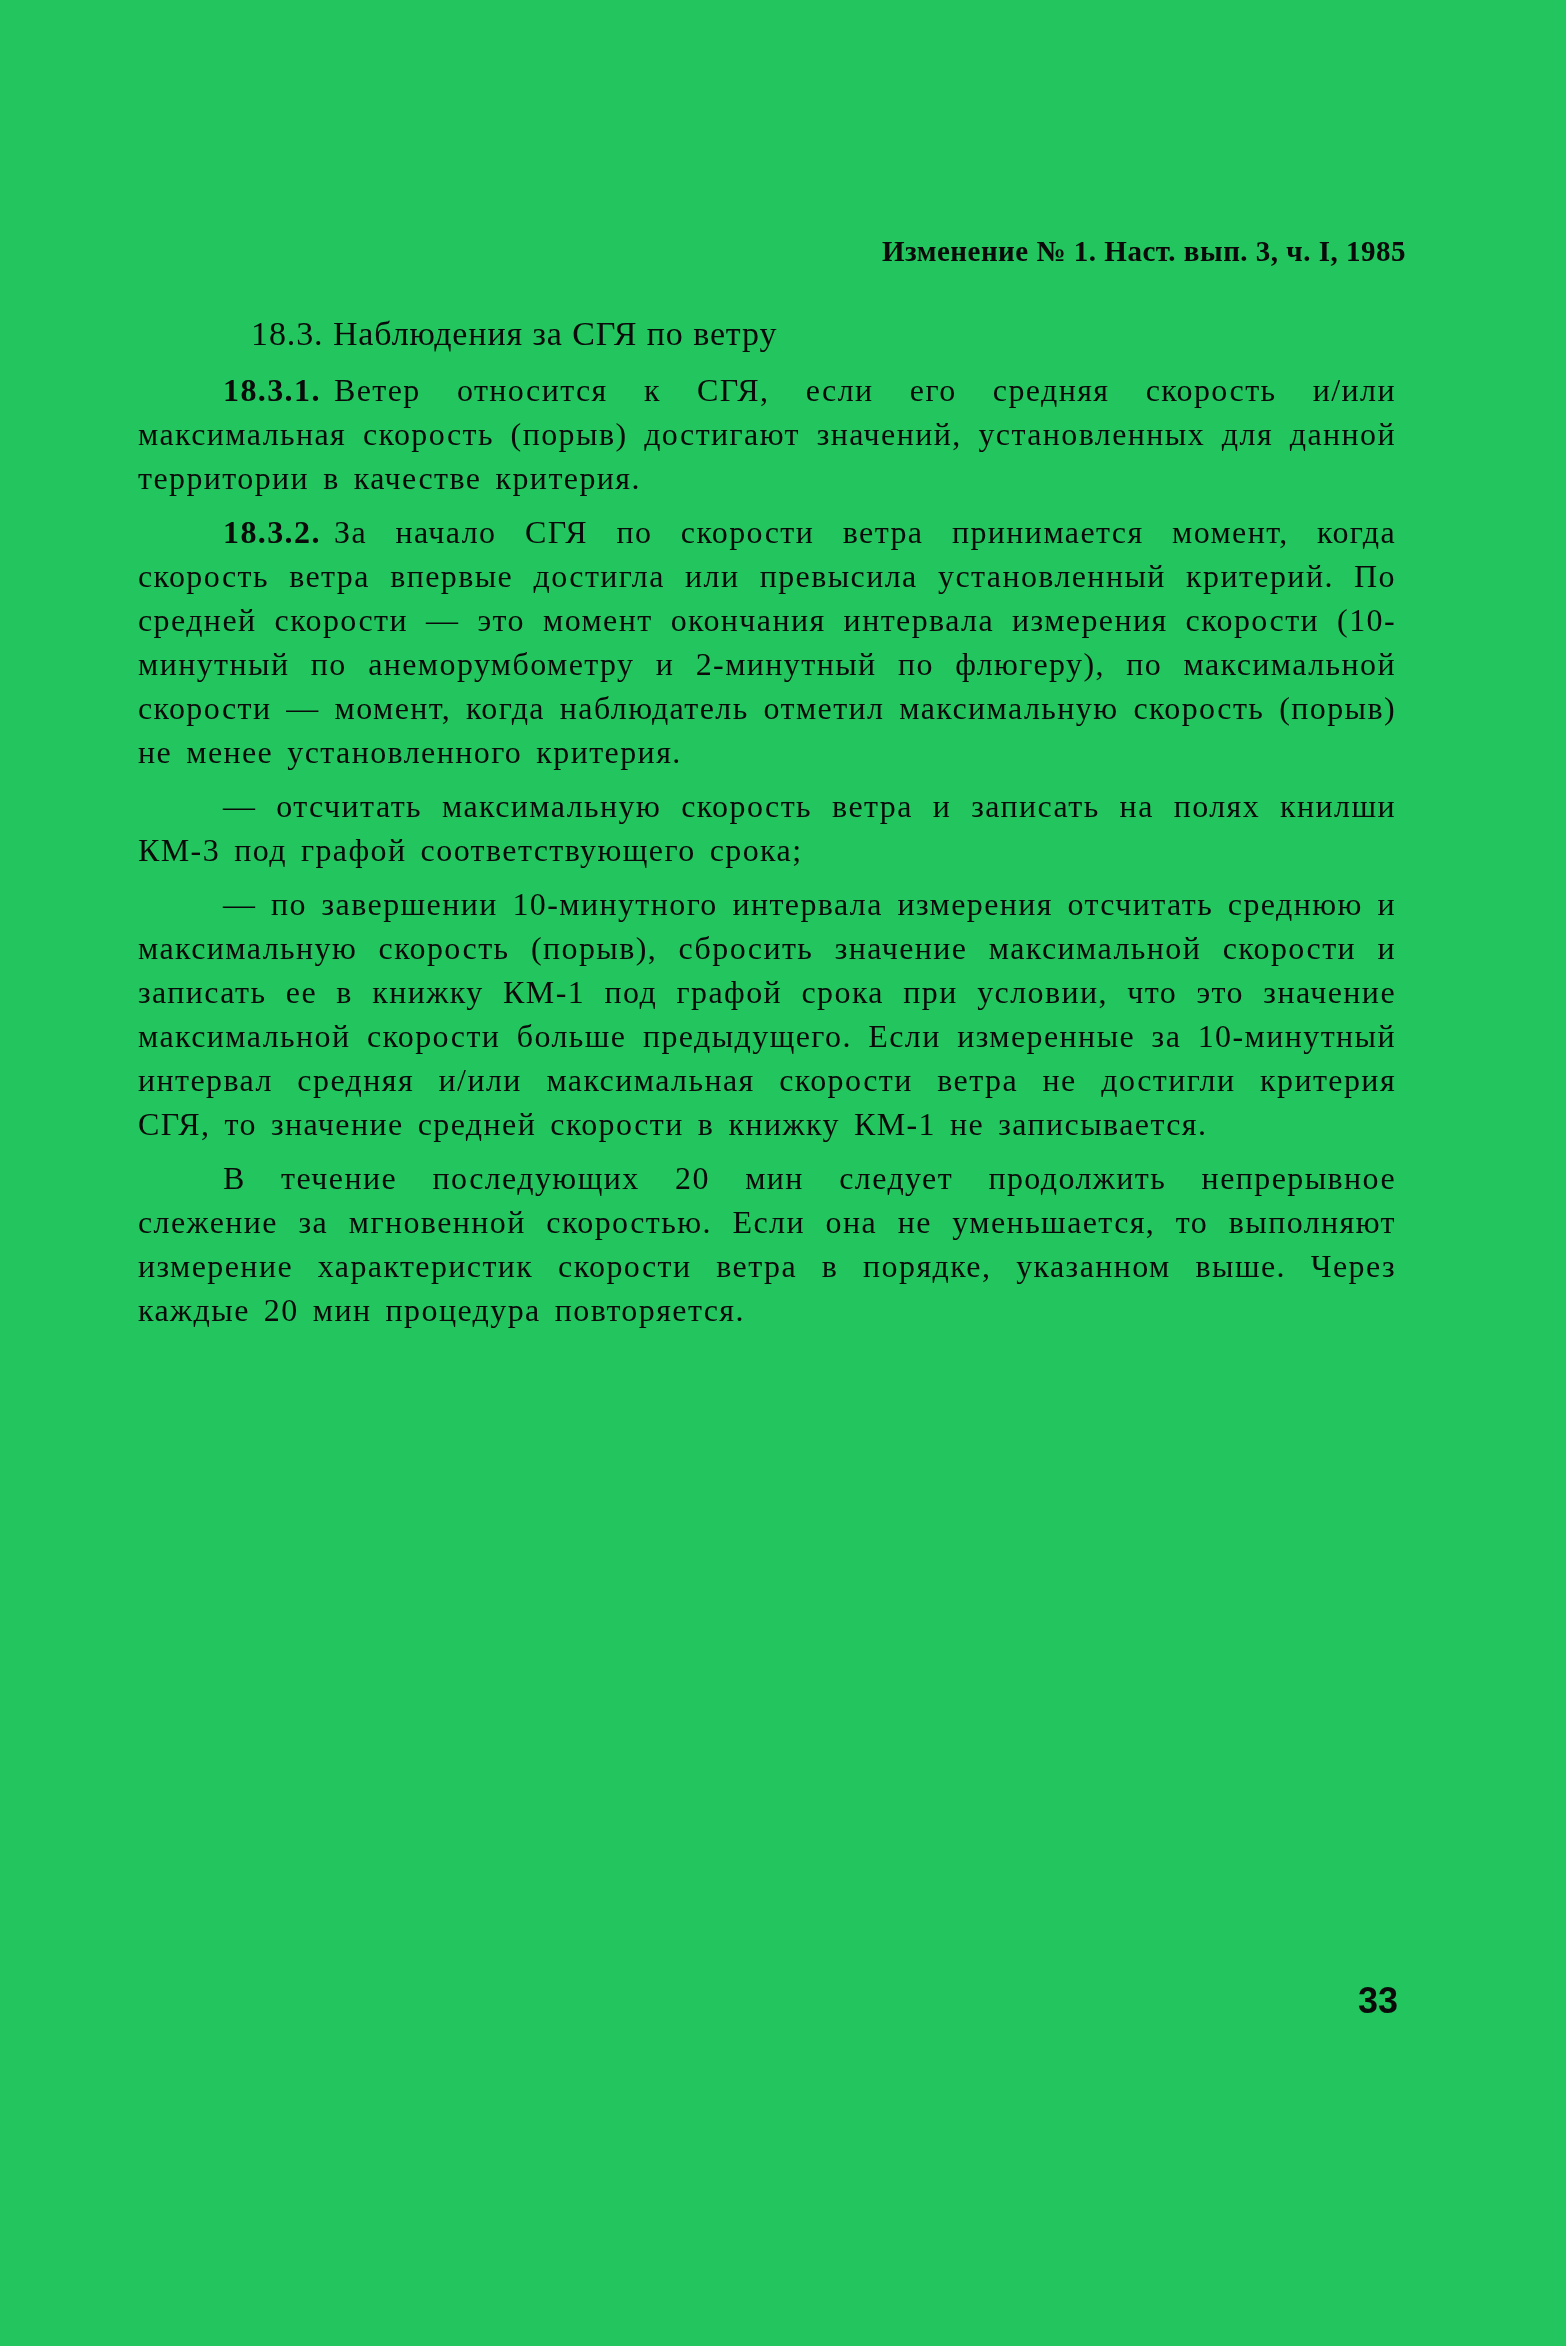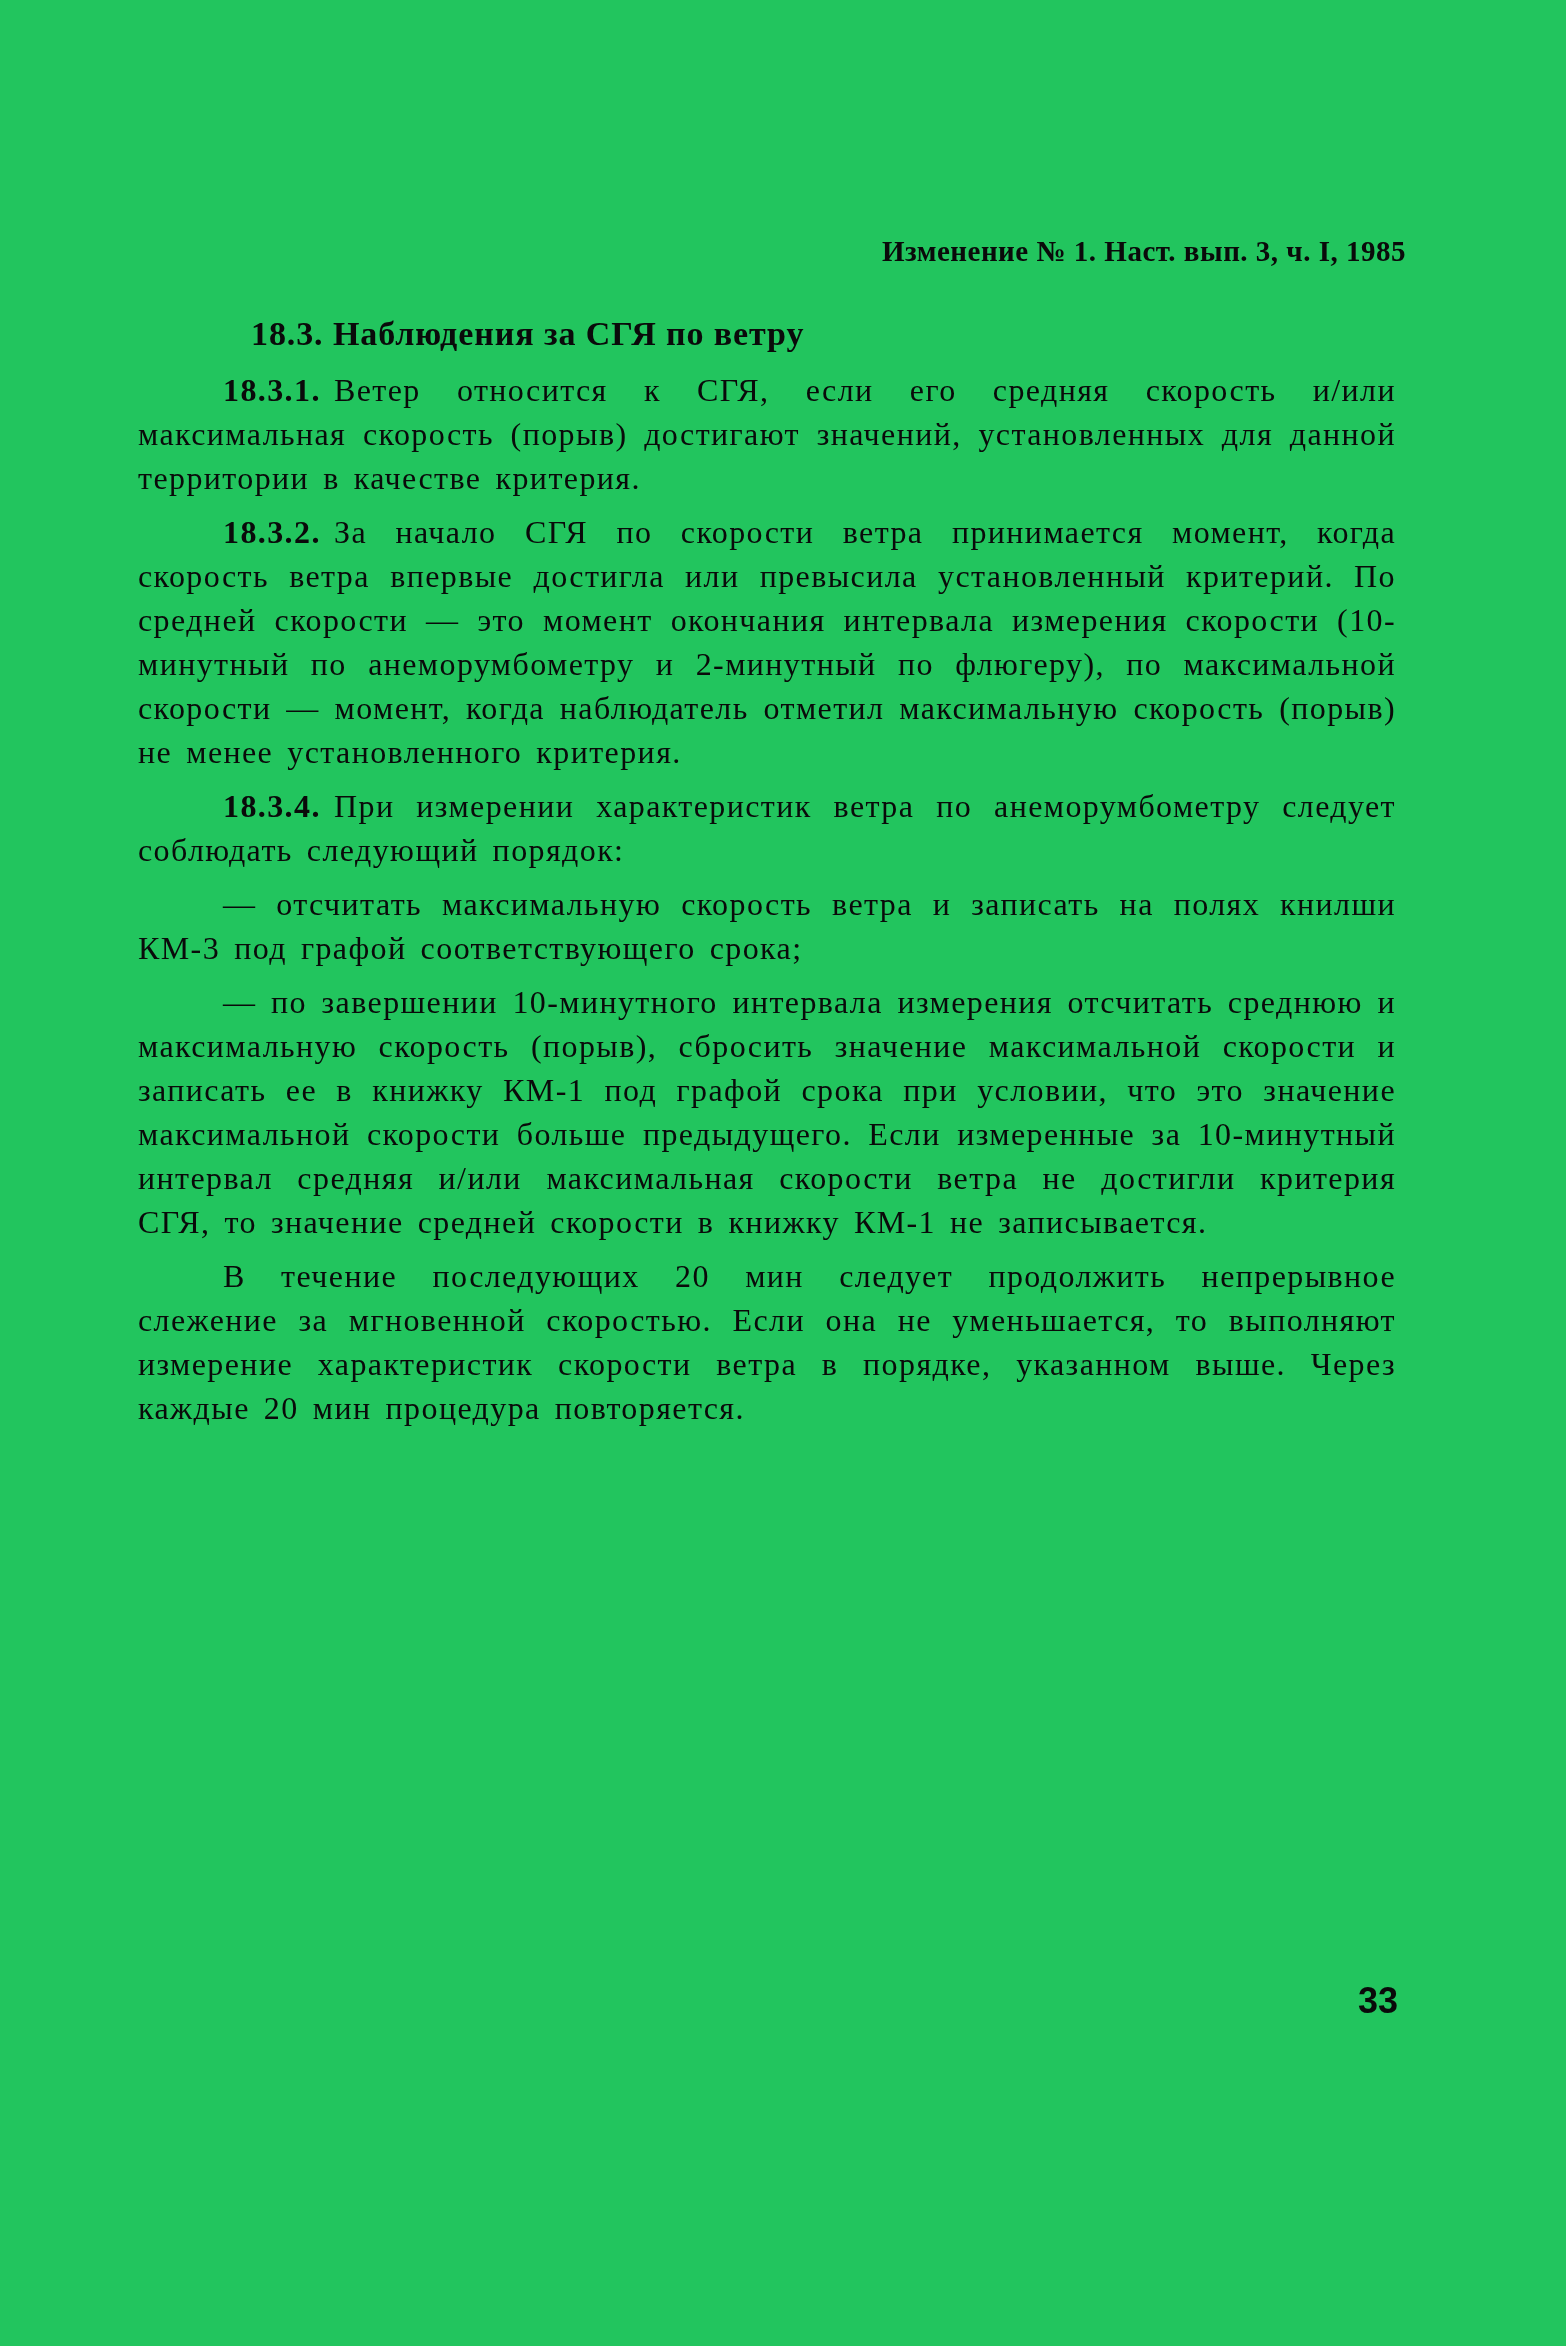--- a/index.html
+++ b/index.html
@@ -21,21 +21,21 @@
   .running-header {
     margin: 0 0 47px 0;
     text-align: right;
     font-weight: bold;
     font-size: 29px;
     letter-spacing: 0.5px;
     padding-right: 0px;
   }
   .section-heading {
     margin: 0 0 15px 0;
-    font-weight: bold;
+    font-weight: normal;
     font-size: 34px;
     text-indent: 123px;
     letter-spacing: 0.9px;
   }
   .body-text p {
     margin: 10px;
     font-size: 32px;
     line-height: 44px;
     text-align: justify;
     text-indent: 85px;
@@ -59,21 +59,20 @@
 <div class="page">
   <div class="content">
 
     <p class="running-header">Изменение № 1. Наст. вып. 3, ч. I, 1985</p>
 
     <p class="section-heading">18.3. Наблюдения за СГЯ по ветру</p>
 
     <div class="body-text">
       <p><b class="pnum">18.3.1.</b><span>Ветер относится к СГЯ, если его средняя скорость и/или максимальная скорость (порыв) достигают значений, установленных для данной территории в качестве критерия.</span></p>
       <p><b class="pnum">18.3.2.</b><span>За начало СГЯ по скорости ветра принимается момент, когда скорость ветра впервые достигла или превысила установленный критерий. По средней скорости — это момент окончания интервала измерения скорости (10-минутный по анеморумбометру и 2-минутный по флюгеру), по максимальной скорости — момент, когда наблюдатель отметил максимальную скорость (порыв) не менее установленного критерия.</span></p>
-      <p><b class="pnum">18.3.4.</b><span>При измерении характеристик ветра по анеморумбометру следует соблюдать следующий порядок:</span></p>
       <p><b class="pnum"></b><span>— отсчитать максимальную скорость ветра и записать на полях книлши КМ-3 под графой соответствующего срока;</span></p>
       <p><b class="pnum"></b><span>— по завершении 10-минутного интервала измерения отсчитать среднюю и максимальную скорость (порыв), сбросить значение максимальной скорости и записать ее в книжку КМ-1 под графой срока при условии, что это значение максимальной скорости больше предыдущего. Если измеренные за 10-минутный интервал средняя и/или максимальная скорости ветра не достигли критерия СГЯ, то значение средней скорости в книжку КМ-1 не записывается.</span></p>
       <p><b class="pnum"></b><span>В течение последующих 20 мин следует продолжить непрерывное слежение за мгновенной скоростью. Если она не уменьшается, то выполняют измерение характеристик скорости ветра в порядке, указанном выше. Через каждые 20 мин процедура повторяется.</span></p>
     </div>
   </div>
 
   <div class="page-number">33</div>
 </div>
 
 

